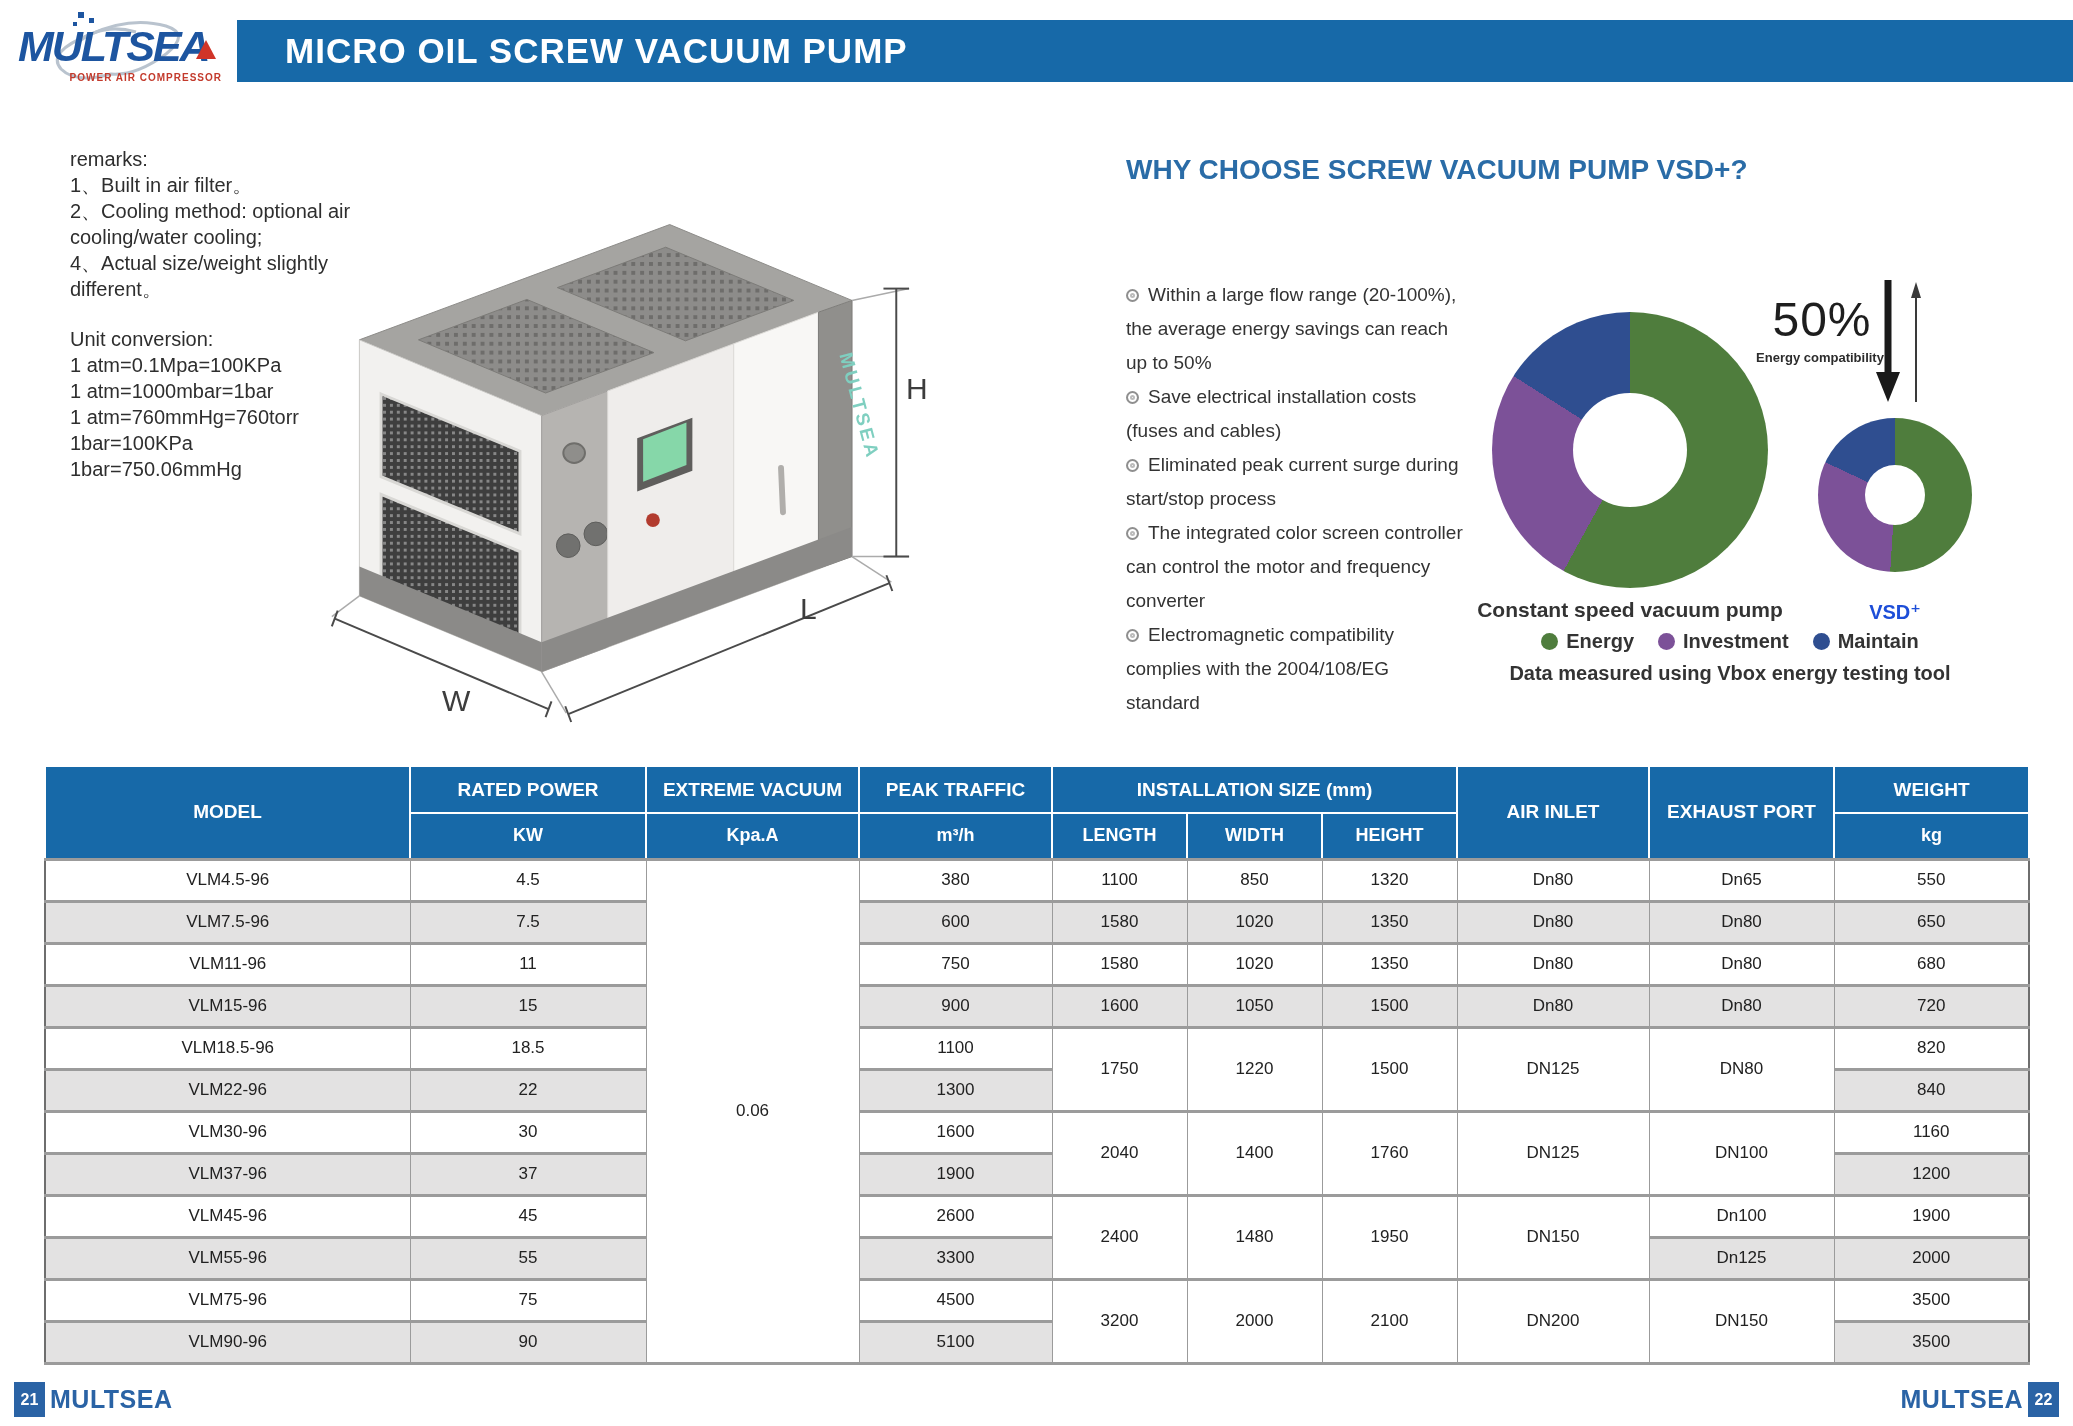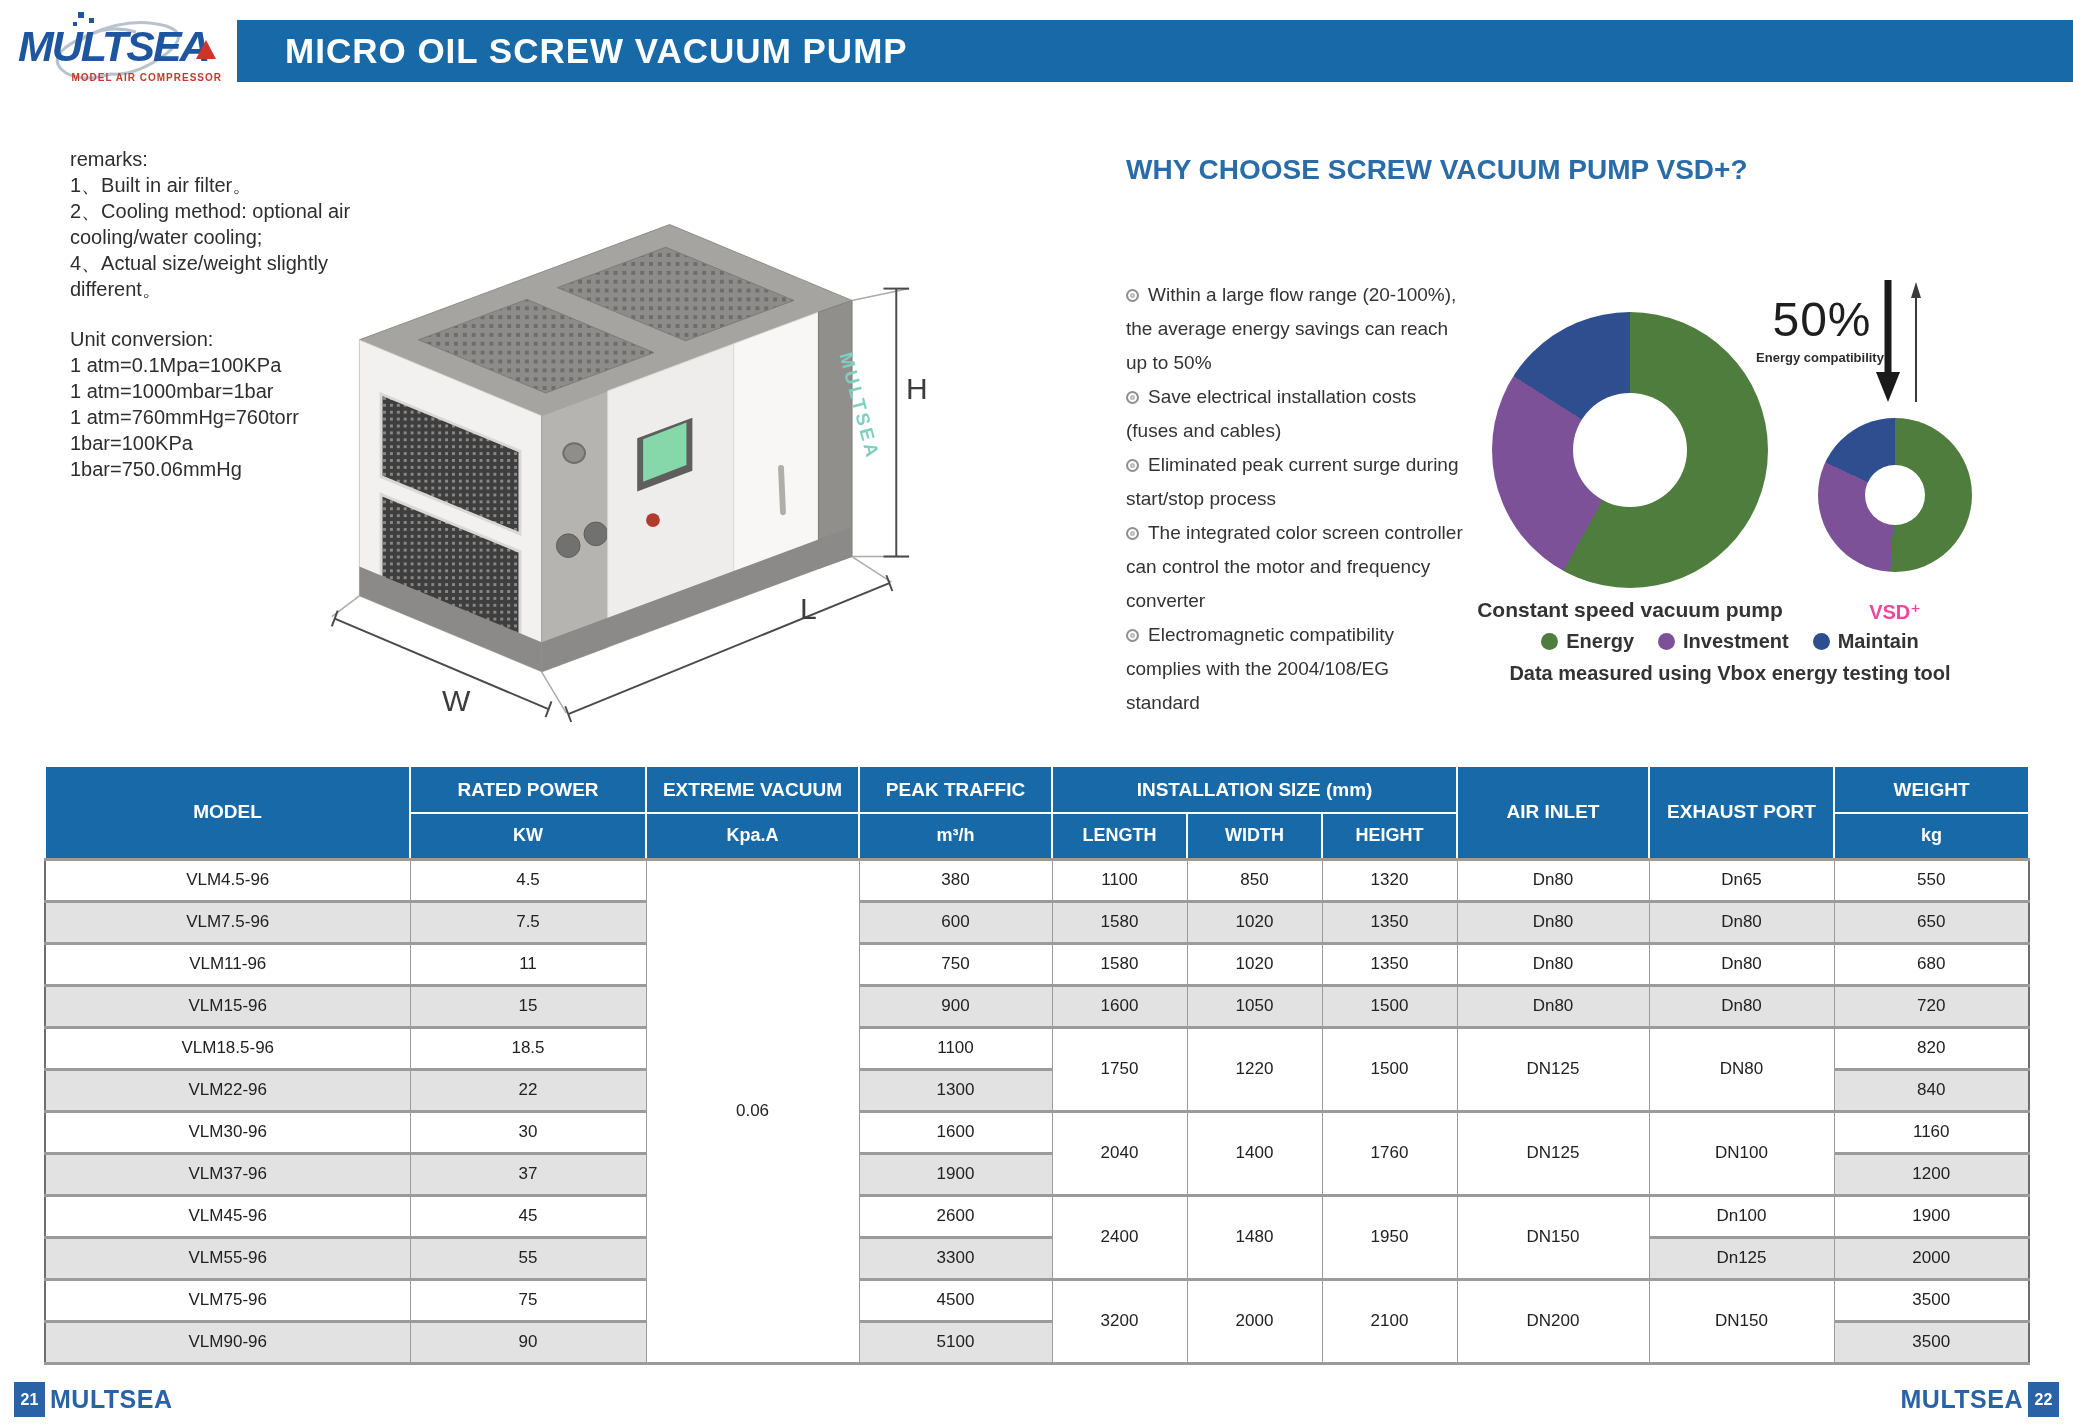--- a/index.html
+++ b/index.html
@@ -38,21 +38,21 @@
   .donut-large { left: 1492px; top: 312px; width: 276px; height: 276px; }
   .donut-large::after { inset: 81px; }
   .donut-small { left: 1818px; top: 418px; width: 154px; height: 154px; }
   .donut-small::after { inset: 47px; }
 
   .savings-pct { left: 1764px; top: 292px; width: 116px; text-align: center; font-size: 48px; color: #1e1e1e; letter-spacing: 1px; }
   .savings-label { left: 1752px; top: 350px; width: 136px; text-align: center; font-size: 13px; font-weight: 600; color: #2c2c2c; }
   .arrows { left: 1872px; top: 278px; width: 56px; height: 130px; }
 
   .chart1-label { left: 1462px; top: 598px; width: 336px; text-align: center; font-size: 21px; font-weight: 700; color: #333; }
-  .chart2-label { left: 1828px; top: 600px; width: 134px; text-align: center; font-size: 20px; font-weight: 700; color: #ec4899; }
+  .chart2-label { left: 1828px; top: 600px; width: 134px; text-align: center; font-size: 20px; font-weight: 700; color: #1d4ed8; }
   .legend { left: 1500px; top: 630px; width: 460px; display: flex; justify-content: center; align-items: flex-start; gap: 24px; }
   .legend-item { display: flex; align-items: center; gap: 8px; font-size: 20px; font-weight: 700; color: #333; }
   .legend-item .dot { width: 17px; height: 17px; border-radius: 50%; display: inline-block; }
   .footnote { left: 1480px; top: 662px; width: 500px; text-align: center; font-size: 20px; font-weight: 700; color: #333; }
 
   
   .spec-table-wrap { left: 44px; top: 765px; }
   table { border-collapse: collapse; table-layout: fixed; border: 2px solid #6e6e6e; }
   th { background: #1769a8; color: #fff; font-weight: 700; font-size: 19px; border: 2px solid #fff; text-align: center; }
   th.h1 { height: 47px; }
@@ -79,21 +79,21 @@
   <div class="abs logo">
     <svg class="logo-sketch" viewBox="0 0 214 90">
       <path d="M95 70 Q60 80 45 65 Q30 48 75 30 Q115 12 150 22 Q175 30 150 50 Q120 72 95 70 Z" fill="none" stroke="#b9c3ce" stroke-width="3"></path>
       <path d="M60 40 Q85 18 120 28" fill="none" stroke="#b9c3ce" stroke-width="3"></path>
       <rect x="62" y="8" width="6" height="6" fill="#1d55a0"></rect>
       <rect x="73" y="14" width="5" height="5" fill="#1d55a0"></rect>
       <rect x="57" y="18" width="4" height="4" fill="#1d55a0"></rect>
     </svg>
     <div class="logo-text">MULTSEA</div>
     <span class="logo-tri"></span>
-    <div class="logo-tag">MODEL AIR COMPRESSOR</div>
+    <div class="logo-tag">POWER AIR COMPRESSOR</div>
   </div>
 
   <div class="abs banner">
     <div class="banner-title">MICRO OIL SCREW VACUUM PUMP</div>
   </div>
 
   <div class="abs remarks">
     <div>remarks:</div>
     <div>1、Built in air filter。</div>
     <div>2、Cooling method: optional air cooling/water cooling;</div>

